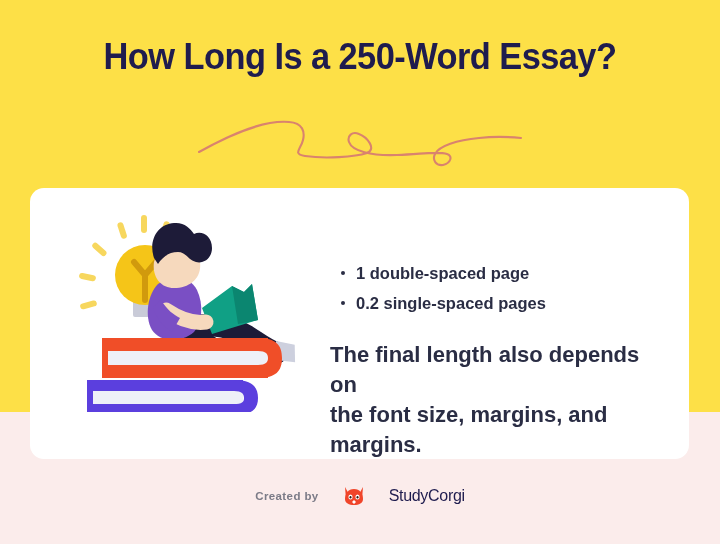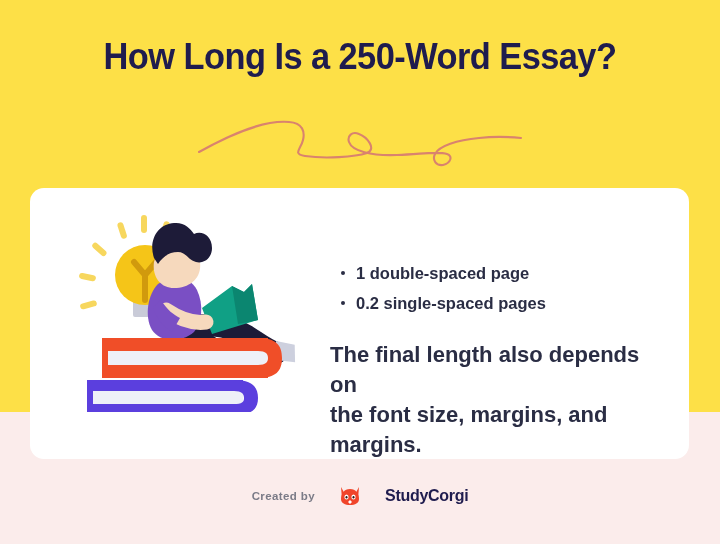--- a/index.html
+++ b/index.html
@@ -123,21 +123,21 @@
     letter-spacing: 0.4px;
     color: #7b7b87;
   }
   .footer-logo {
     display: block;
     width: 22px;
     height: 20px;
   }
   .footer-brand {
     font-size: 16px;
-    font-weight: bold;
+    font-weight: normal;
     letter-spacing: -0.3px;
     color: #1f1c4e;
   }
 </style>
 </head>
 <body>
 
 <div class="poster">
 
   <div class="title">How Long Is a 250-Word Essay?</div>

